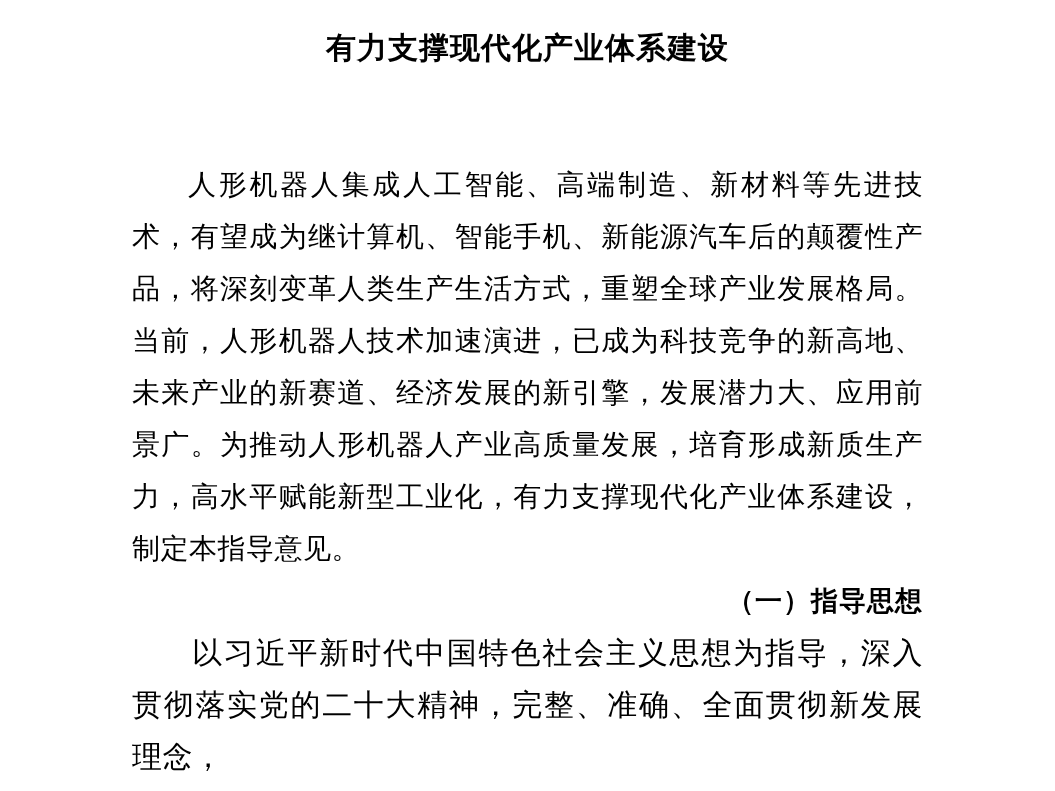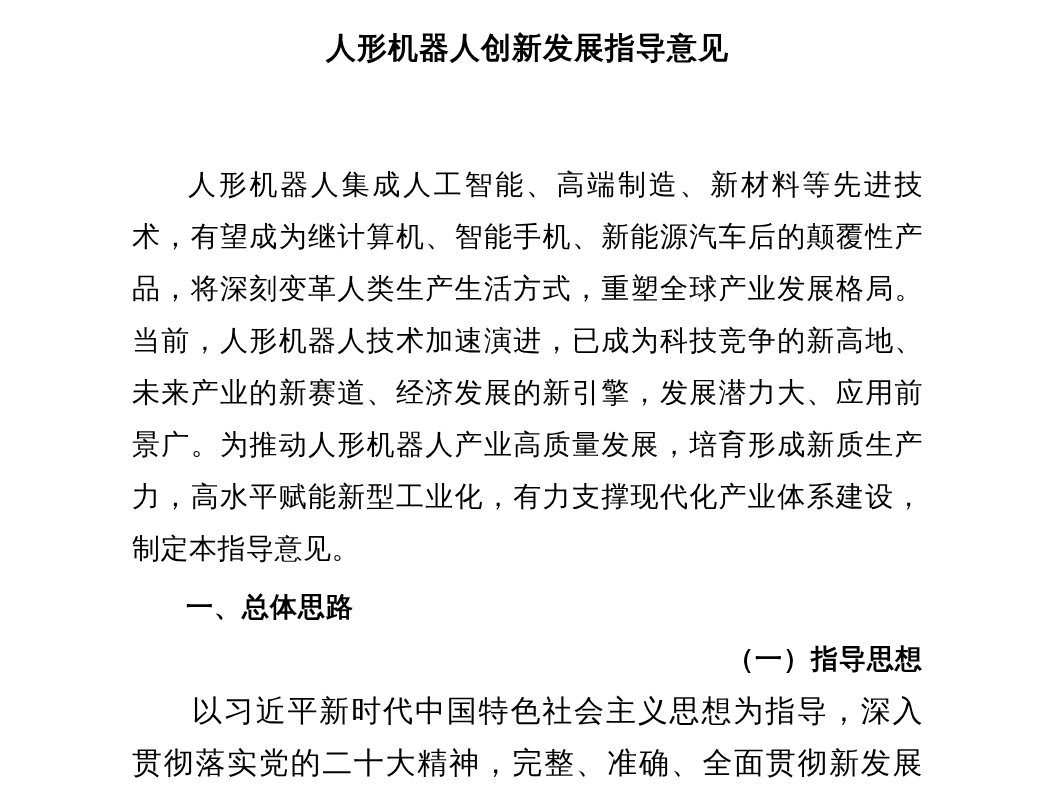--- a/index.html
+++ b/index.html
@@ -77,26 +77,25 @@
   }
   .clip {
     overflow: hidden;
   }
 </style>
 </head>
 <body>
 
 <div class="page">
 
-  <h1 class="doc-title">人形机器人创新发展指导意见</h1>
+  <h1 class="doc-title">有力支撑现代化产业体系建设</h1>
 
   <div class="body-block">
 
     <p class="para">人形机器人集成人工智能、高端制造、新材料等先进技术，有望成为继计算机、智能手机、新能源汽车后的颠覆性产品，将深刻变革人类生产生活方式，重塑全球产业发展格局。当前，人形机器人技术加速演进，已成为科技竞争的新高地、未来产业的新赛道、经济发展的新引擎，发展潜力大、应用前景广。为推动人形机器人产业高质量发展，培育形成新质生产力，高水平赋能新型工业化，有力支撑现代化产业体系建设，制定本指导意见。</p>
 
-    <h2 class="heading-1">一、总体思路</h2>
 
     <h3 class="heading-2">（一）指导思想</h3>
 
     <p class="para-tight clip">以习近平新时代中国特色社会主义思想为指导，深入贯彻落实党的二十大精神，完整、准确、全面贯彻新发展理念，</p>
 
   </div>
 </div>
 
 </body></html>

